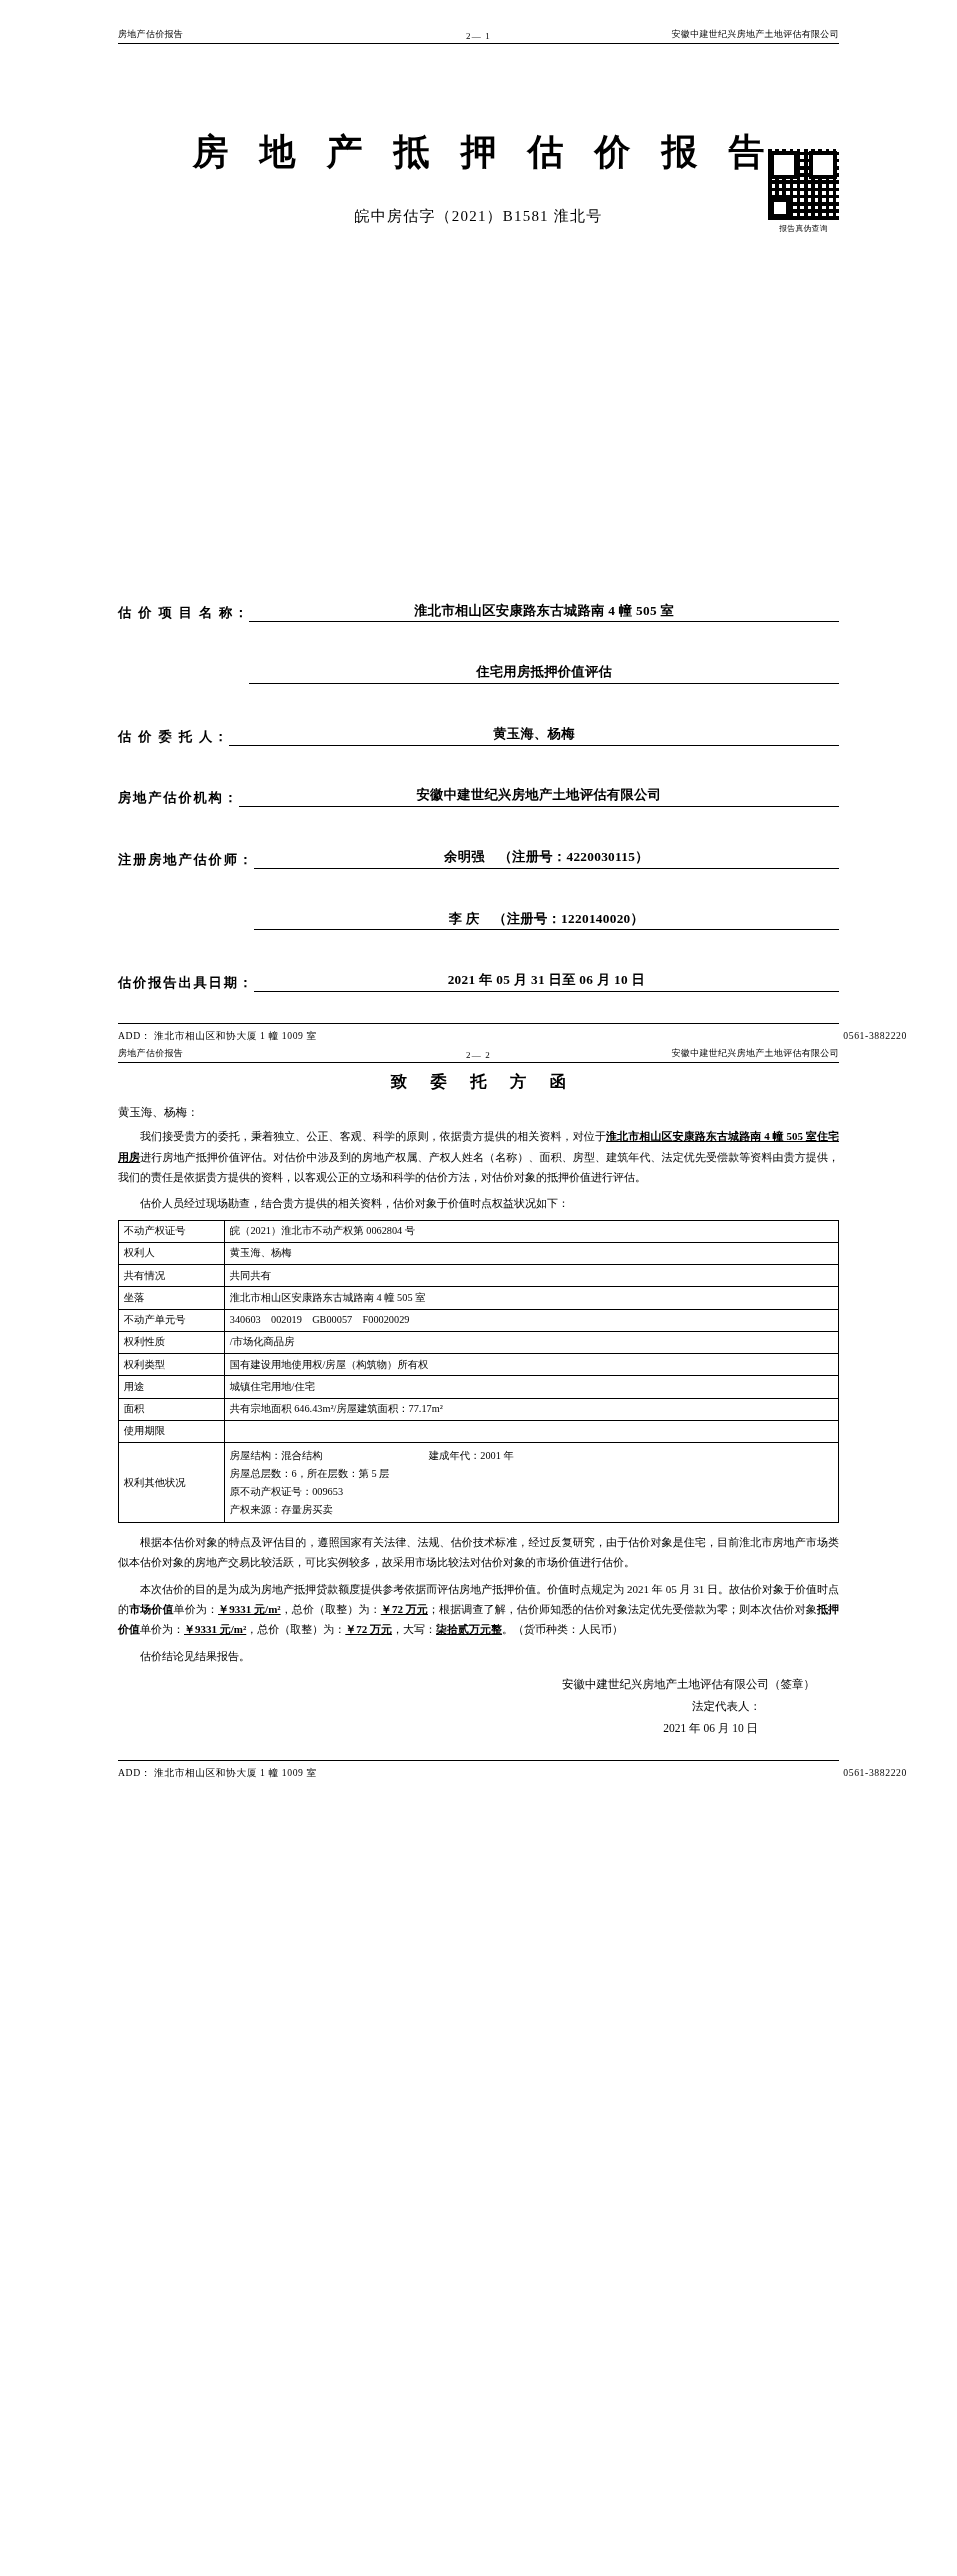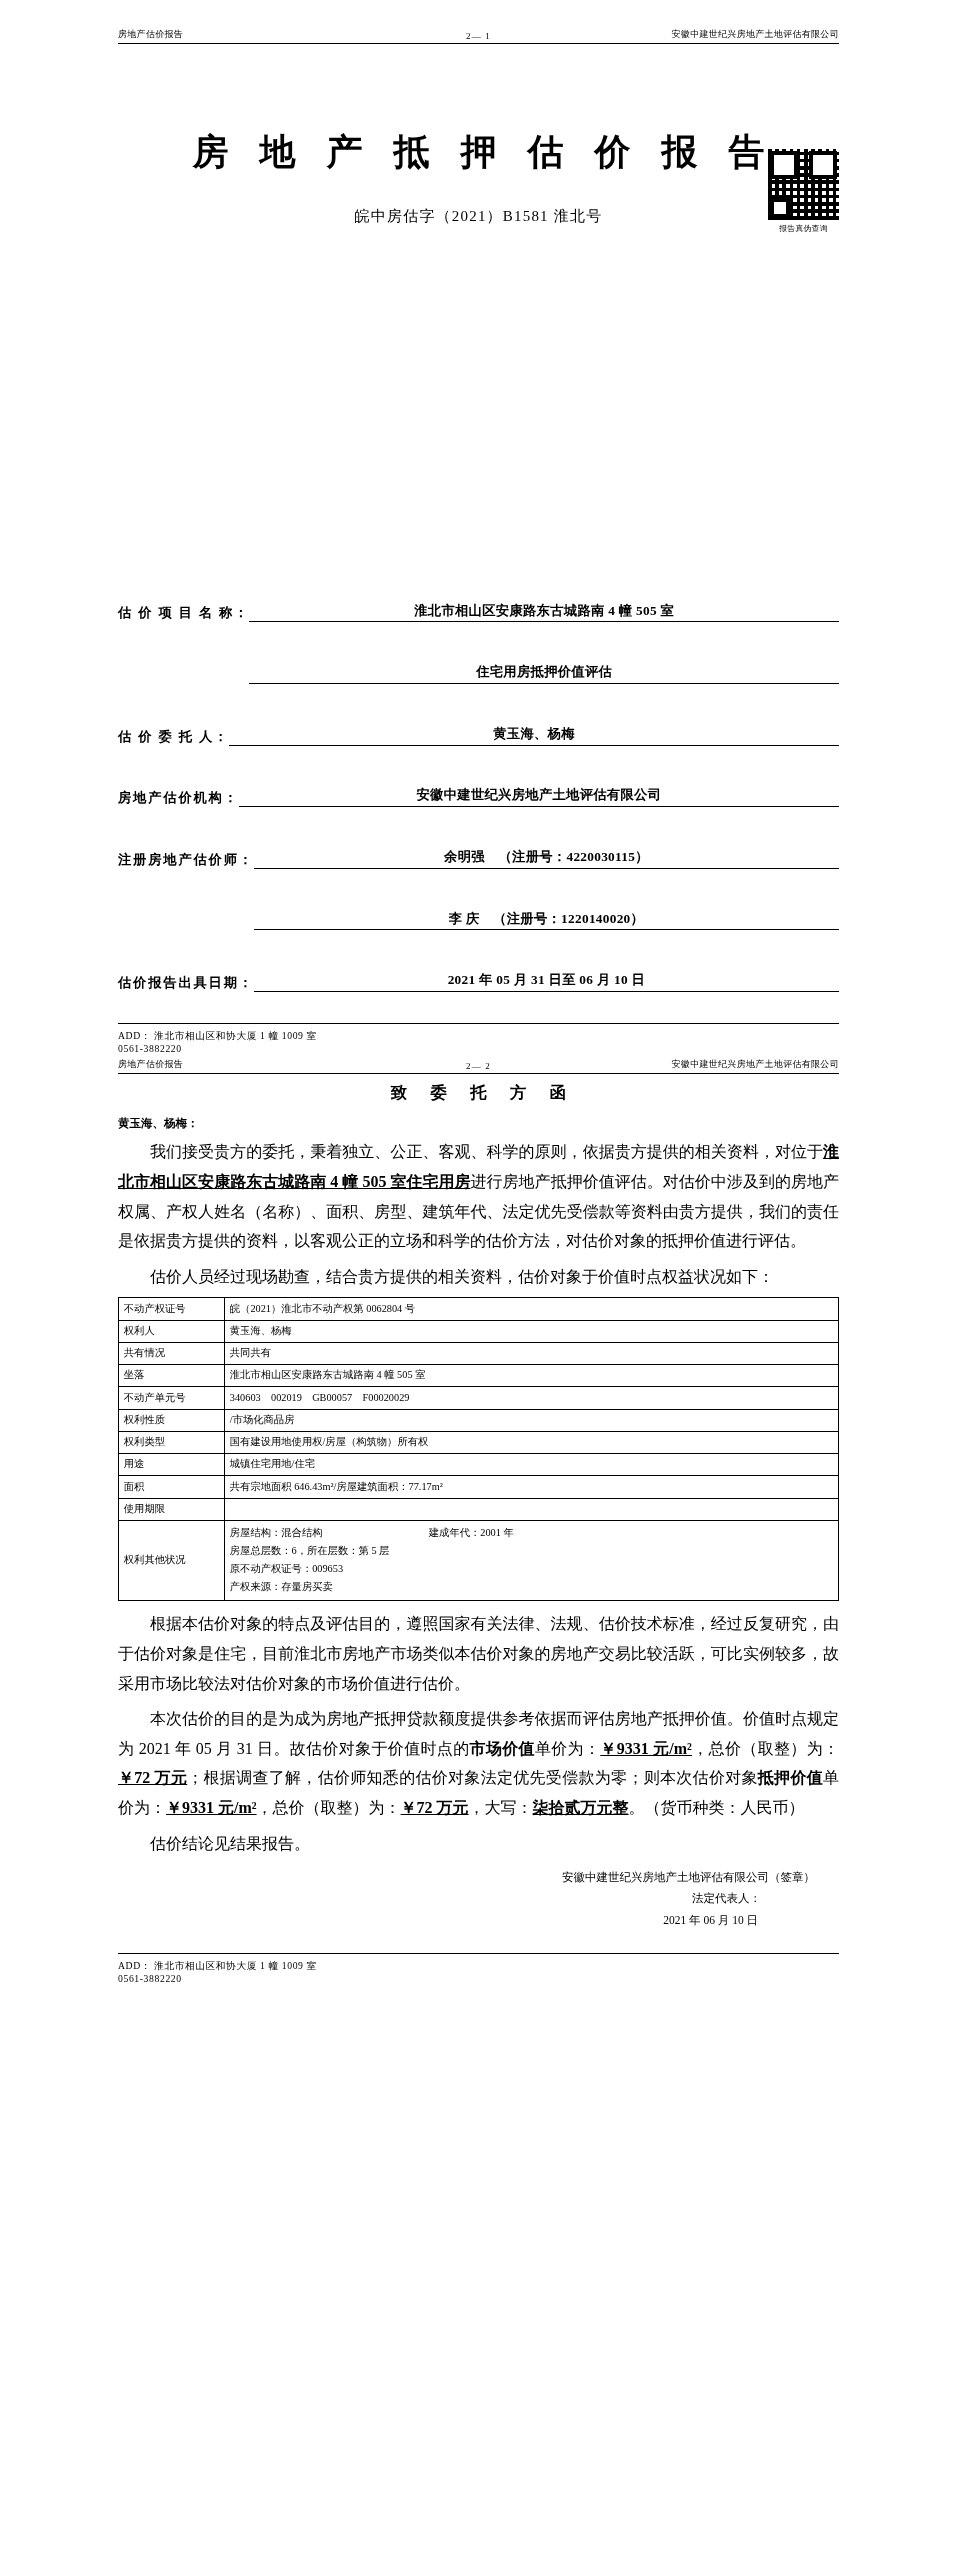--- a/index.html
+++ b/index.html
@@ -113,43 +113,42 @@
     font-size:13.3px;
     padding-bottom:1.8px;
     letter-spacing:0.3px;
   }
   .frow.cont .flabel { visibility:hidden; }
 
   .cover-bottom-rule { margin:31px 118px 0 118px; border-top:0.6px solid #000; }
   .cover-addr {
     display:flex;
     font-size:9.7px;
-    padding:6px 74px 0 118px;
+    padding:6px 50px 0 118px;
     letter-spacing:0.6px;
-    flex-direction:column;
   }
   .cover-addr .left{ flex:1; }
 
   
   .letter { padding:0 118px; }
   .letter-title {
     text-align:center;
     font-size:16.3px;
     font-weight:bold;
     letter-spacing:9.7px;
     text-indent:9.7px;
     margin:8.4px 0 8.4px;
   }
   .salutation {
     font-size:11.5px;
-    font-weight:bold;
+    font-weight:normal;
     margin:12px 0 6px;
   }
   p.body {
-    font-size:16px;
+    font-size:11px;
     line-height:1.85;
     margin:0 0 6px 0;
     text-align:justify;
     text-indent:2em;
   }
   .b { font-weight:bold; }
   .bu { font-weight:bold; text-decoration:underline; }
 
   
   table.rights {

